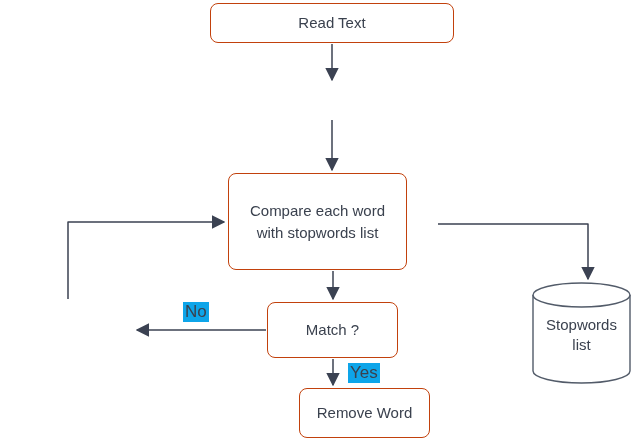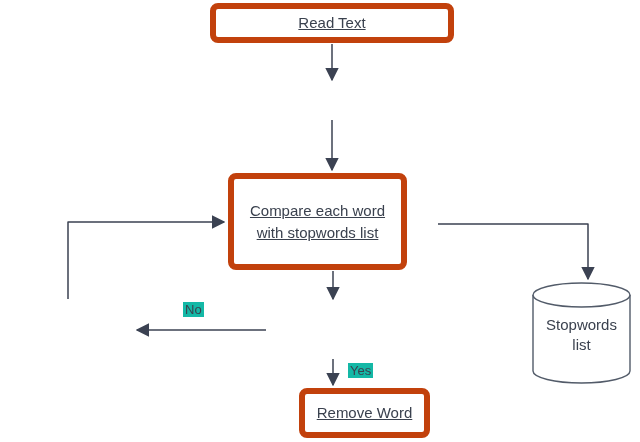--- a/index.html
+++ b/index.html
@@ -13,50 +13,49 @@
     overflow: hidden;
   }
   #edge-layer {
     position: absolute;
     left: 0; top: 0;
     width: 640px; height: 442px;
   }
   .node {
     position: absolute;
     background: #ffffff;
-    border: 6px solid #c2410c;
+    border: 1px solid #c2410c;
     border-radius: 8px;
     display: flex;
     align-items: center;
     justify-content: center;
     text-align: center;
     font-size: 15px;
     line-height: 22px;
     box-sizing: border-box;
-    text-decoration: underline;
   }
   .node span { display: inline-block; }
   #node-read-text      { left: 210px; top: 3px;   width: 244px; height: 40px; }
   #node-tokenize-text  { left: 209px; top: 83px;  width: 245px; height: 36px; }
   #node-compare        { left: 228px; top: 173px; width: 179px; height: 97px; }
   #node-compare span   { max-width: 160px; }
   #node-match          { left: 267px; top: 302px; width: 131px; height: 56px; }
   #node-remove-word    { left: 267px; top: 388px; width: 131px; height: 50px; margin-left: 32px; }
   #node-next-word      { left: 3px;   top: 300px; width: 129px; height: 59px; }
   .cyl-label {
     position: absolute;
     left: 533px; top: 299px; width: 97px; height: 72px;
     display: flex; align-items: center; justify-content: center;
     text-align: center; font-size: 15px; line-height: 20px;
   }
   .cyl-label span { max-width: 82px; display: inline-block; }
   .edge-label {
     position: absolute;
-    font-size: 13px;
-    background: #14b8a6;
+    font-size: 17px;
+    background: #0ea5e9;
     padding: 0 2px;
   }
   #label-no  { left: 183px; top: 302px; }
   #label-yes { left: 348px; top: 363px; }
 </style>
 </head>
 <body>
 
 <div id="canvas">
 
@@ -89,20 +88,23 @@
 
   <div class="node" id="node-read-text">
     <span>Read Text</span>
   </div>
 
 
   <div class="node" id="node-compare">
     <span>Compare each word with stopwords list</span>
   </div>
 
+  <div class="node" id="node-match">
+    <span>Match ?</span>
+  </div>
 
   <div class="node" id="node-remove-word">
     <span>Remove Word</span>
   </div>
 
 
   <div class="cyl-label">
     <span>Stopwords list</span>
   </div>
 

